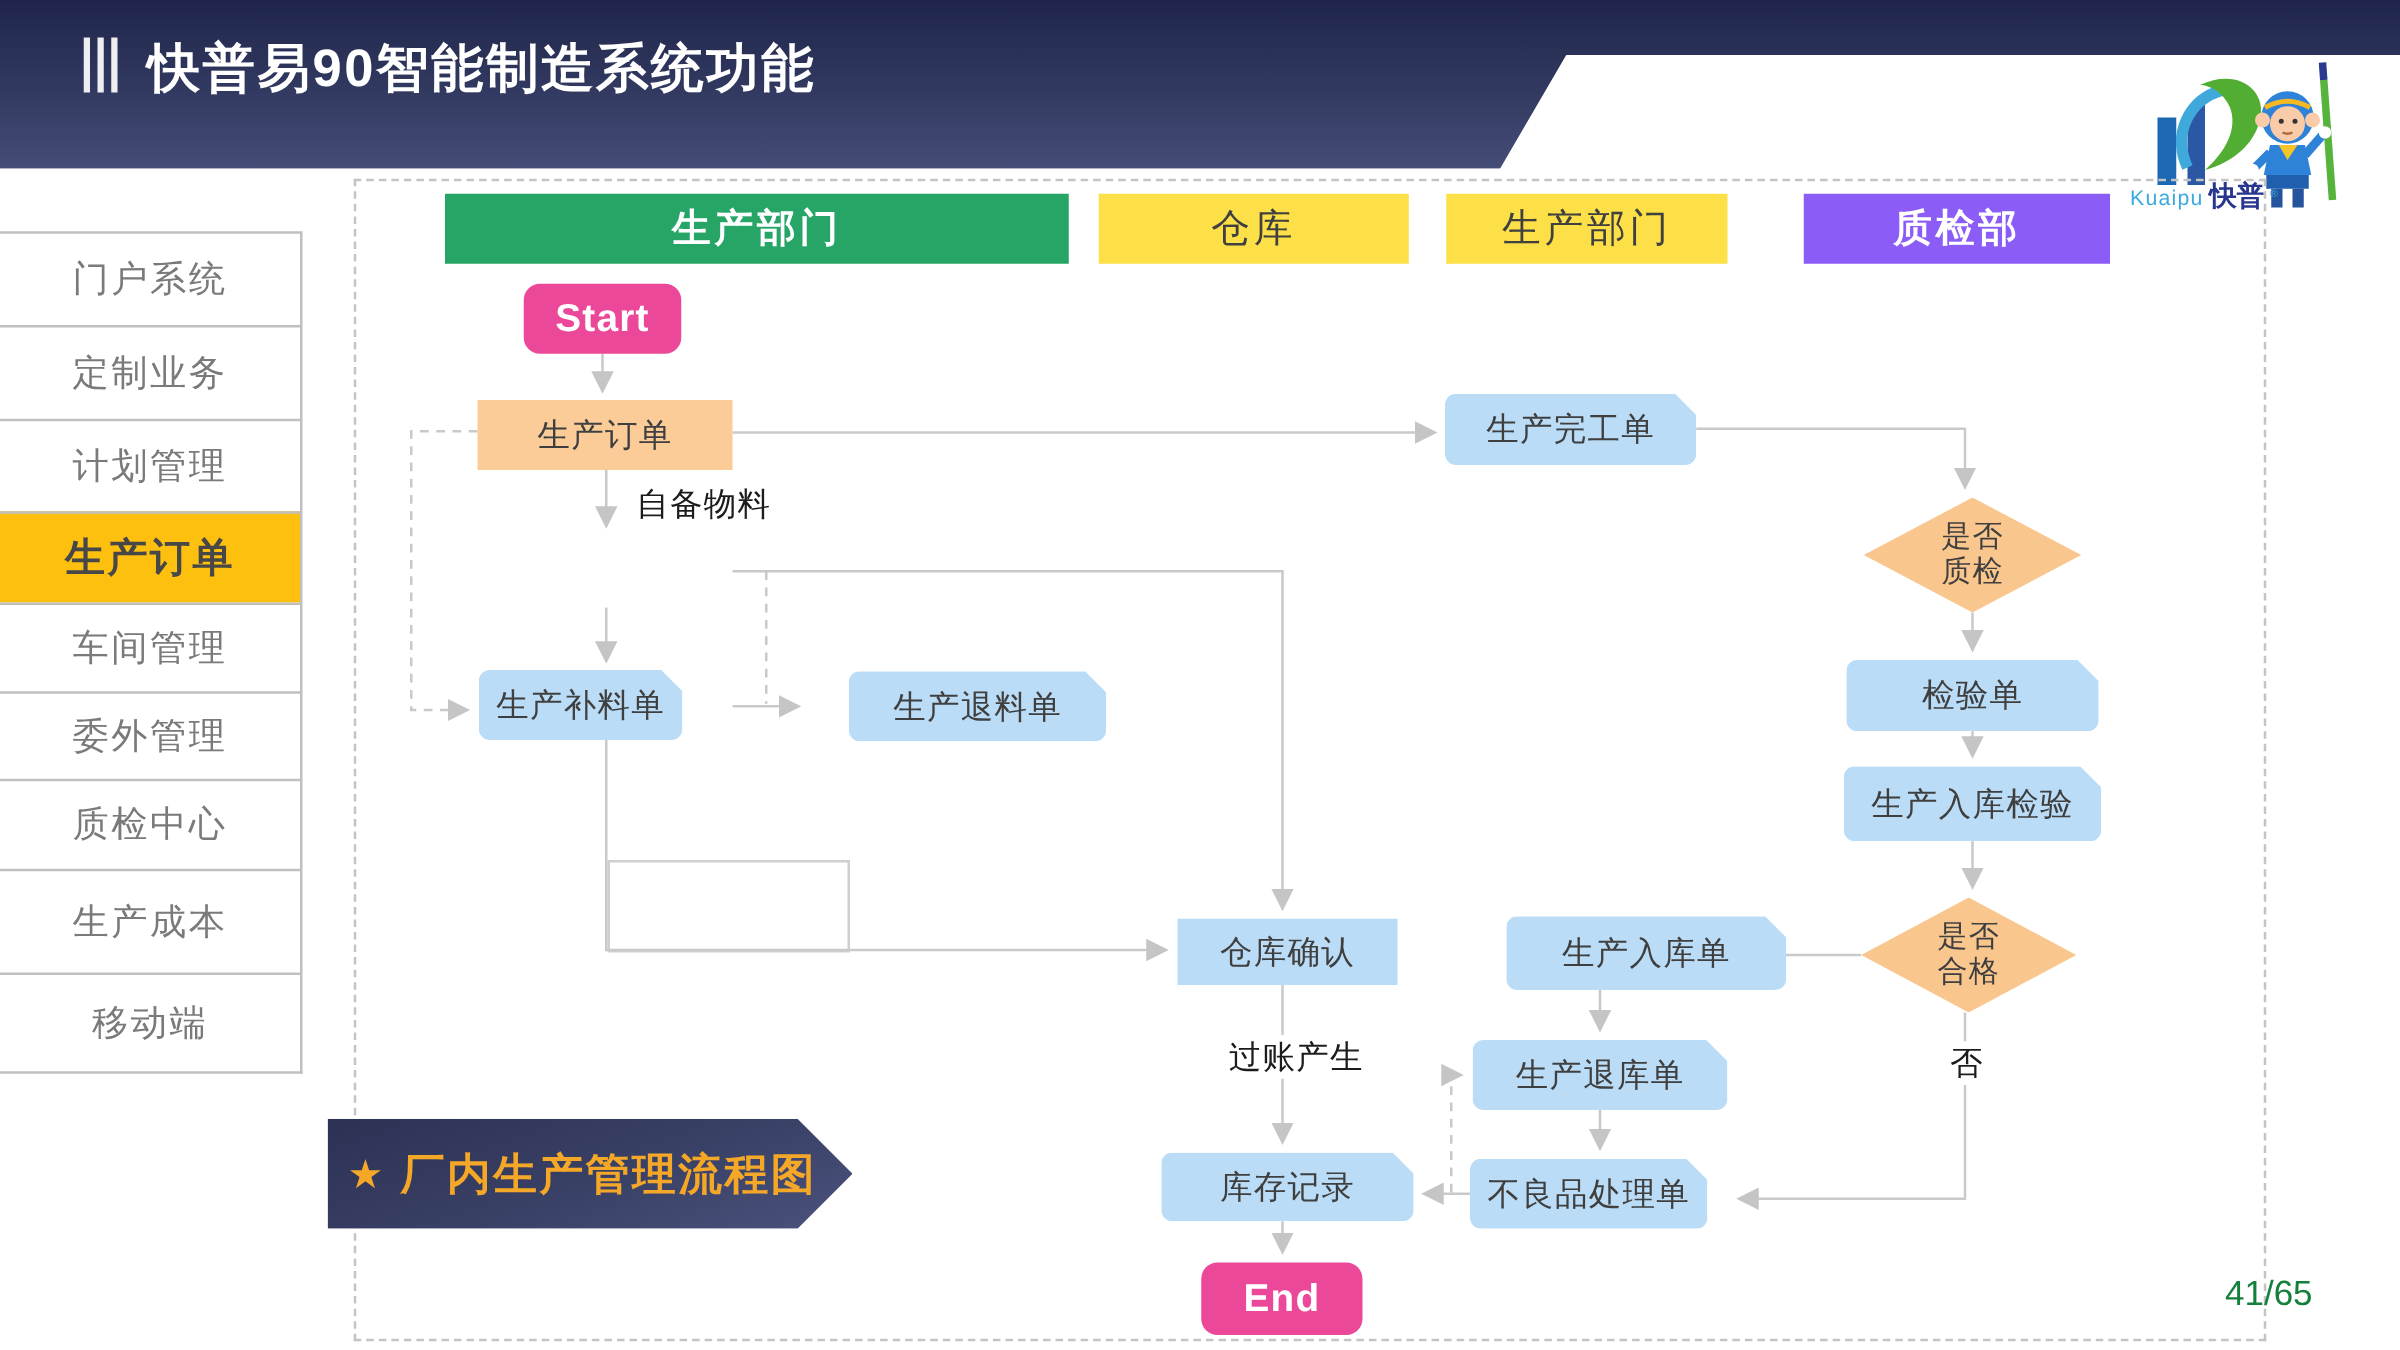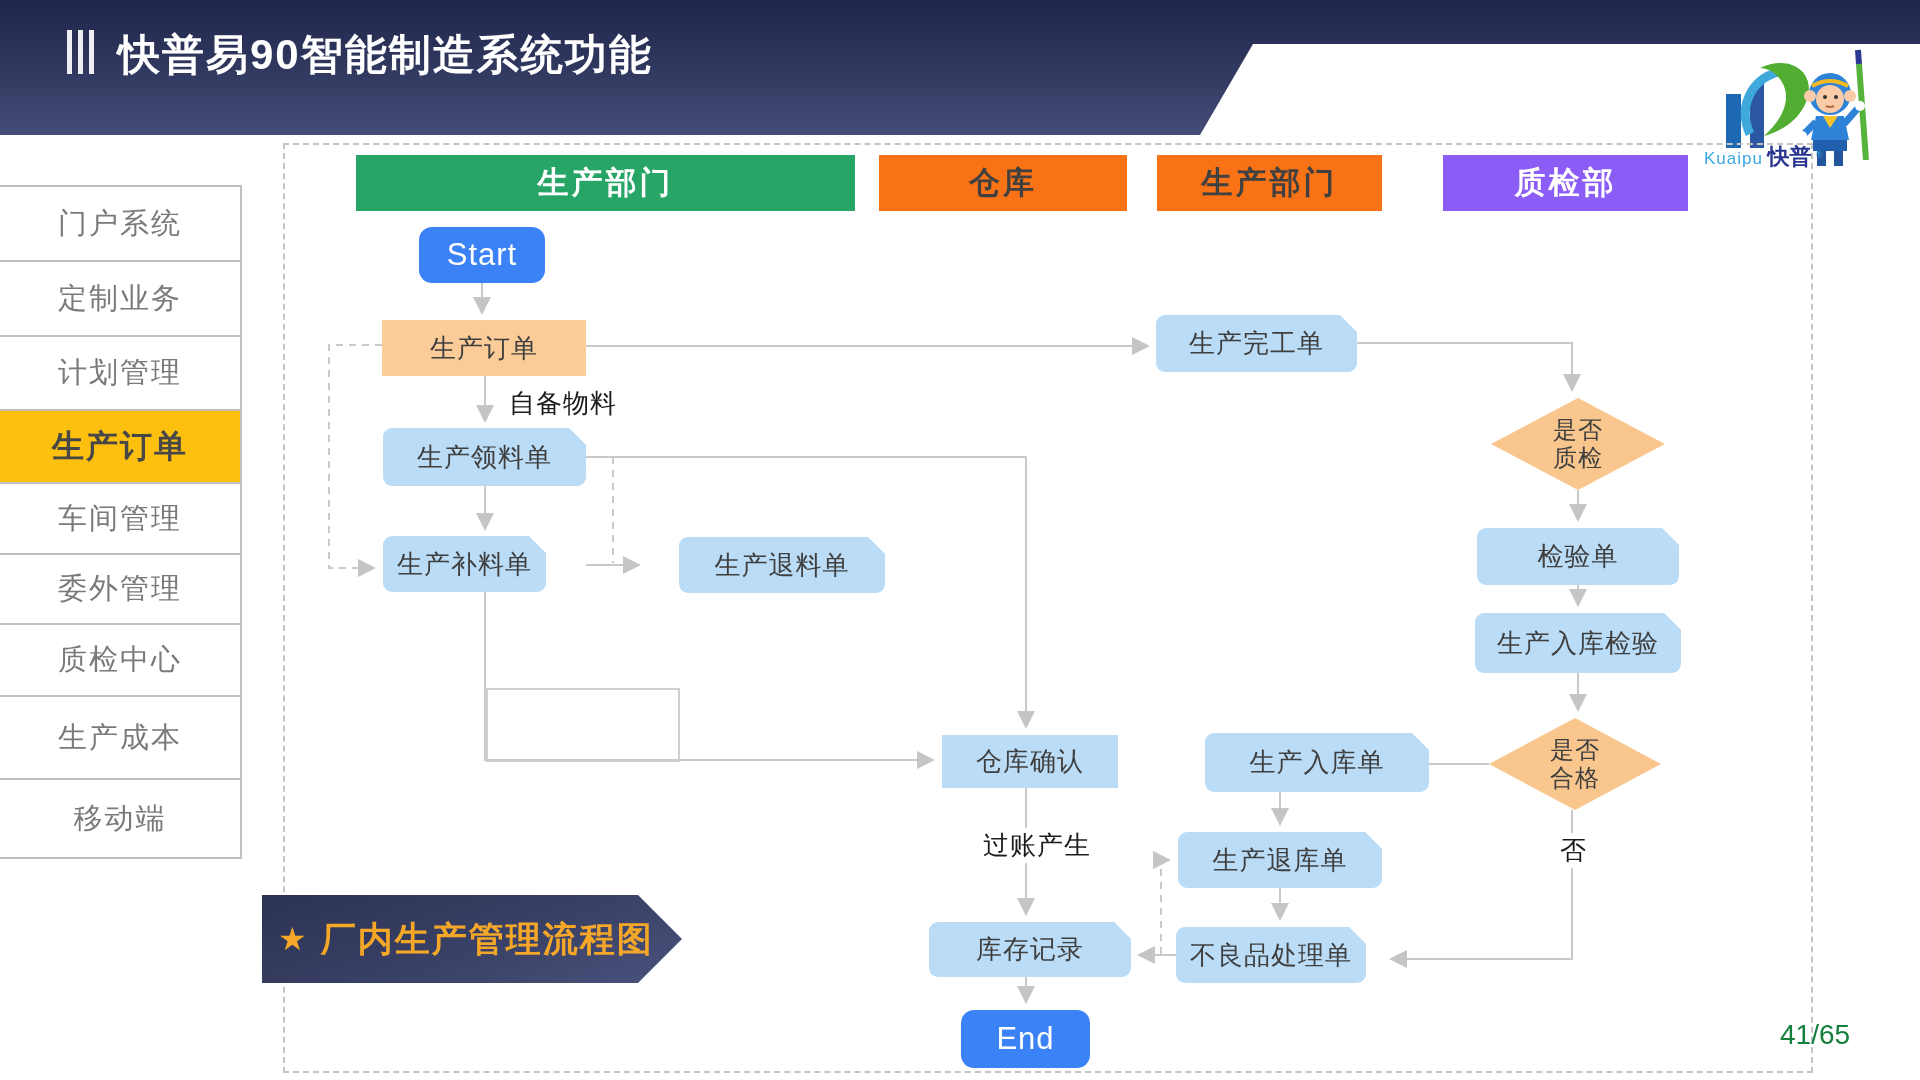--- a/index.html
+++ b/index.html
@@ -30,30 +30,30 @@
     justify-content:center; color:#7A7A7A; font-size:29px; letter-spacing:2px; cursor:pointer; }
   .side-item.active { background:#FEC00F; color:#474747; font-weight:bold; font-size:32px; }
 
   
   .flow-area { position:absolute; left:283px; top:143px; width:1530px; height:930px;
     border:2px dashed #C4C4C4; }
 
   .lane { position:absolute; top:155px; height:56px; display:flex; align-items:center;
     justify-content:center; font-size:31px; letter-spacing:3px; }
   .lane.green { background:#27A567; color:#fff; font-weight:600; }
-  .lane.light { background:#f97316; color:#404040; font-weight:700; }
+  .lane.light { background:#fde047; color:#404040; font-weight:400; }
   .lane.deep  { background:#8b5cf6; color:#fff; font-weight:600; }
 
   .node { position:absolute; display:flex; align-items:center; justify-content:center;
     color:#3F3F3F; font-size:26px; letter-spacing:1px; white-space:nowrap; }
   .node.doc { background:#BADCF6; border-radius:9px;
     clip-path:polygon(0 0,calc(100% - 17px) 0,100% 17px,100% 100%,0 100%); }
   .node.plain { background:#BADCF6; }
   .node.orange { background:#FBCC98; }
-  .node.startend { background:#3b82f6; color:#fff; border-radius:13px; font-size:31px; }
+  .node.startend { background:#ec4899; color:#fff; border-radius:13px; font-size:31px;font-weight:bold; }
   .node.diamond { background:#F9C68E; font-size:24px; line-height:1.18; text-align:center;
     clip-path:polygon(50% 0,100% 50%,50% 100%,0 50%); }
 
   .edge-label { position:absolute; background:#fff; color:#1c1c1c; font-size:26px;
     padding:0 3px; white-space:nowrap; letter-spacing:1px; }
 
   .empty-note-box { position:absolute; left:486px; top:688px; width:194px; height:74px;
     background:#fff; border:2px solid #CFCFCF; }
 
   
@@ -169,21 +169,20 @@
     </g>
   </svg>
 
   <div class="lane green" style="left:356px; width:499px;">生产部门</div>
   <div class="lane light" style="left:879px; width:248px;">仓库</div>
   <div class="lane light" style="left:1157px; width:225px;">生产部门</div>
   <div class="lane deep" style="left:1443px; width:245px;">质检部</div>
 
   <div class="node startend" style="left:419px; top:227px; width:126px; height:56px;">Start</div>
   <div class="node orange" style="left:382px; top:320px; width:204px; height:56px;">生产订单</div>
-  <div class="node doc" style="left:383px; top:428px; width:203px; height:58px;">生产领料单</div>
   <div class="node doc" style="left:383px; top:536px; width:163px; height:56px;">生产补料单</div>
   <div class="node doc" style="left:647px; top:537px; width:206px; height:56px;margin-left:32px;">生产退料单</div>
   <div class="node plain" style="left:942px; top:735px; width:176px; height:53px;">仓库确认</div>
   <div class="node doc" style="left:929px; top:922px; width:202px; height:55px;">库存记录</div>
   <div class="node startend" style="left:961px; top:1010px; width:129px; height:58px;">End</div>
   <div class="node doc" style="left:1156px; top:315px; width:201px; height:57px;">生产完工单</div>
   <div class="node diamond" style="left:1491px; top:398px; width:174px; height:92px;">是否<br>质检</div>
   <div class="node doc" style="left:1477px; top:528px; width:202px; height:57px;">检验单</div>
   <div class="node doc" style="left:1475px; top:613px; width:206px; height:60px;">生产入库检验</div>
   <div class="node diamond" style="left:1489px; top:718px; width:172px; height:92px;">是否<br>合格</div>

